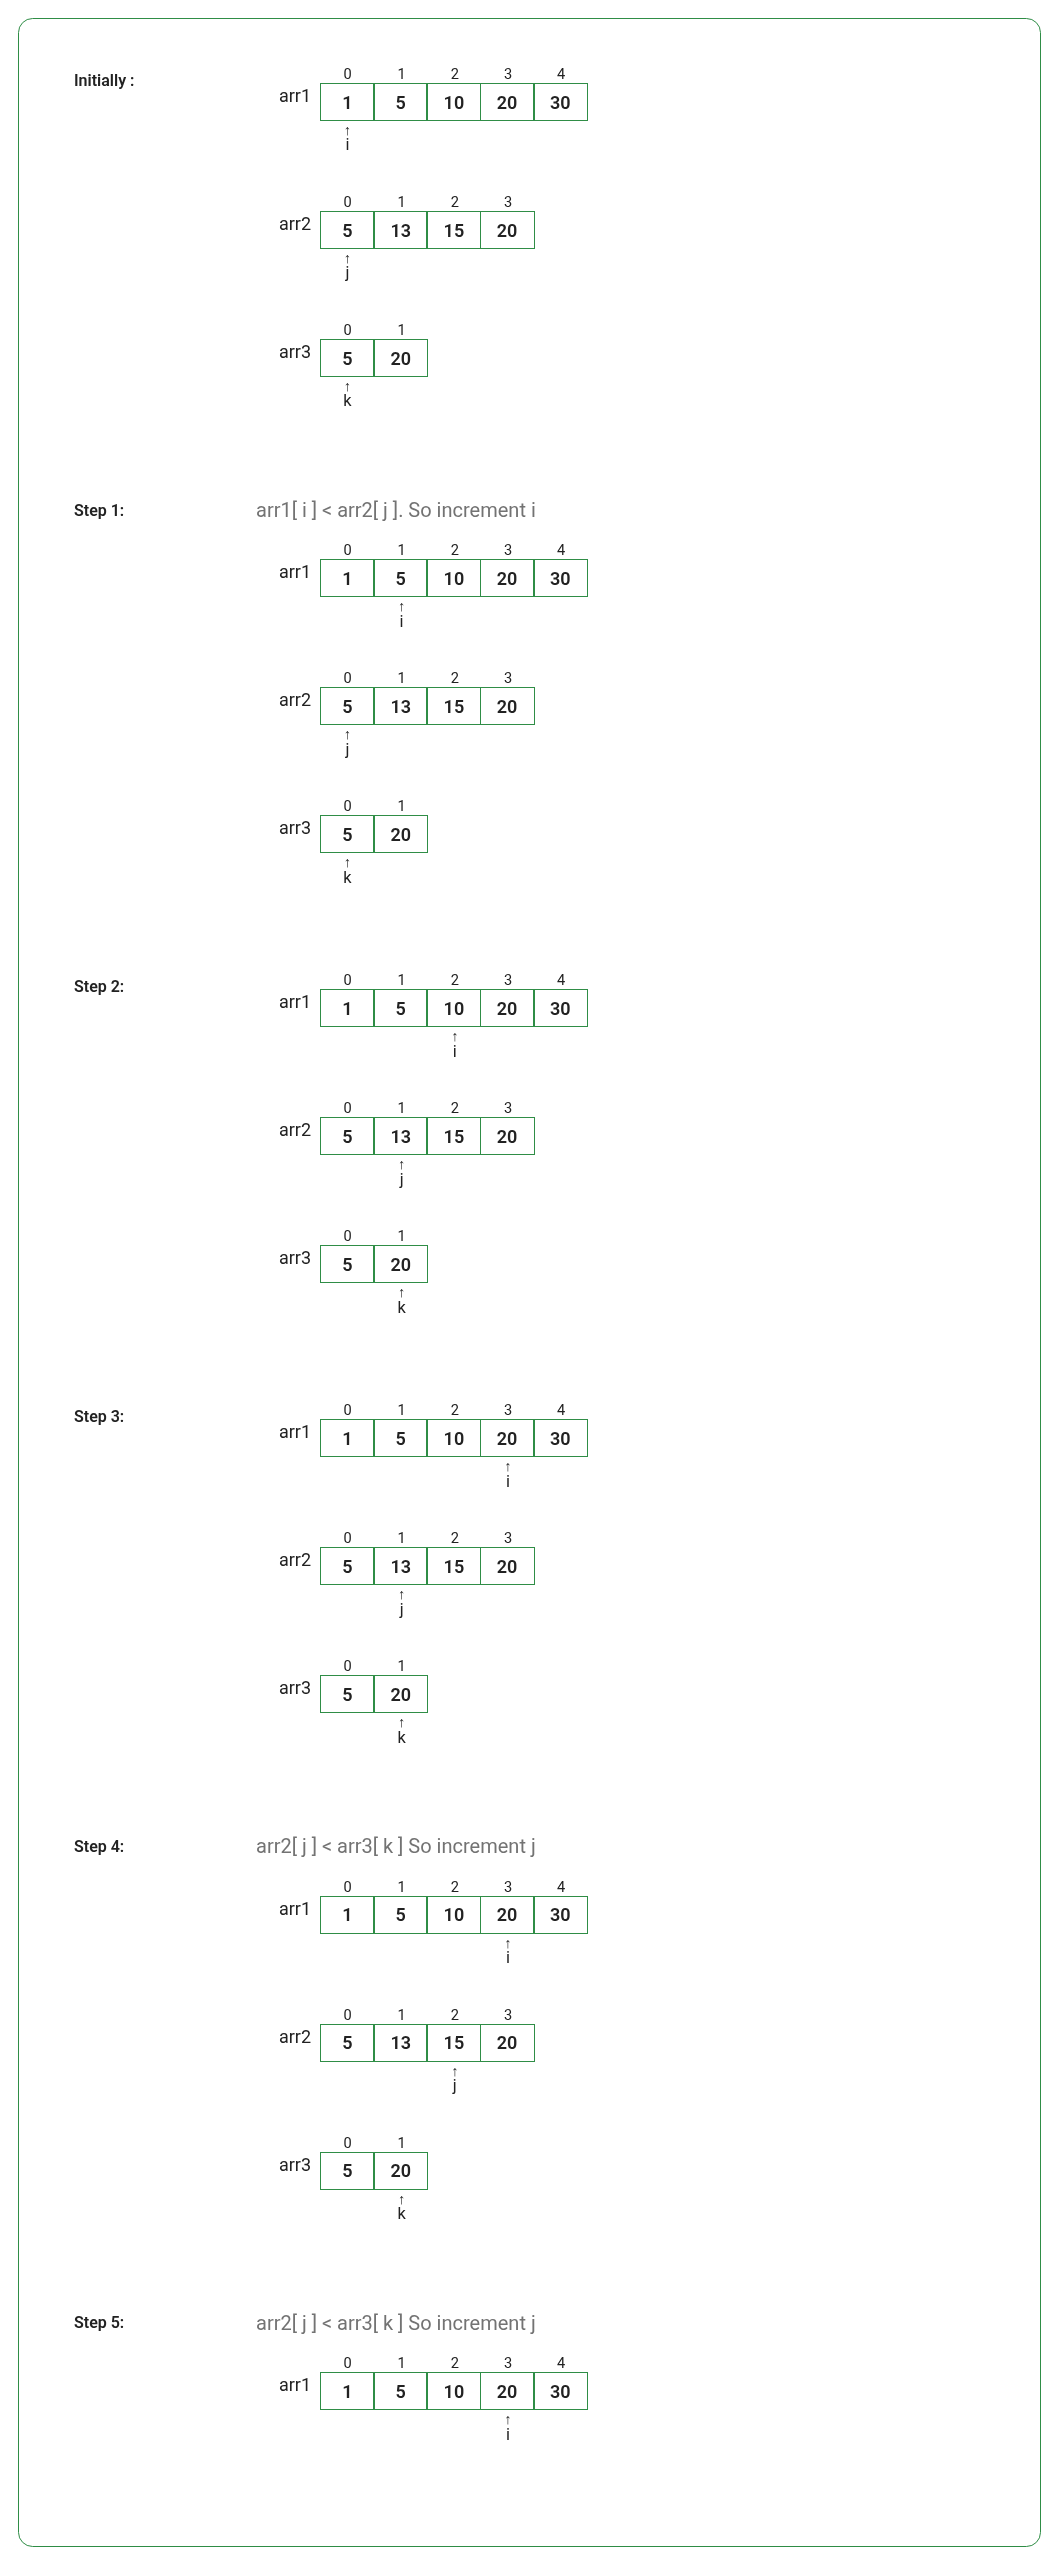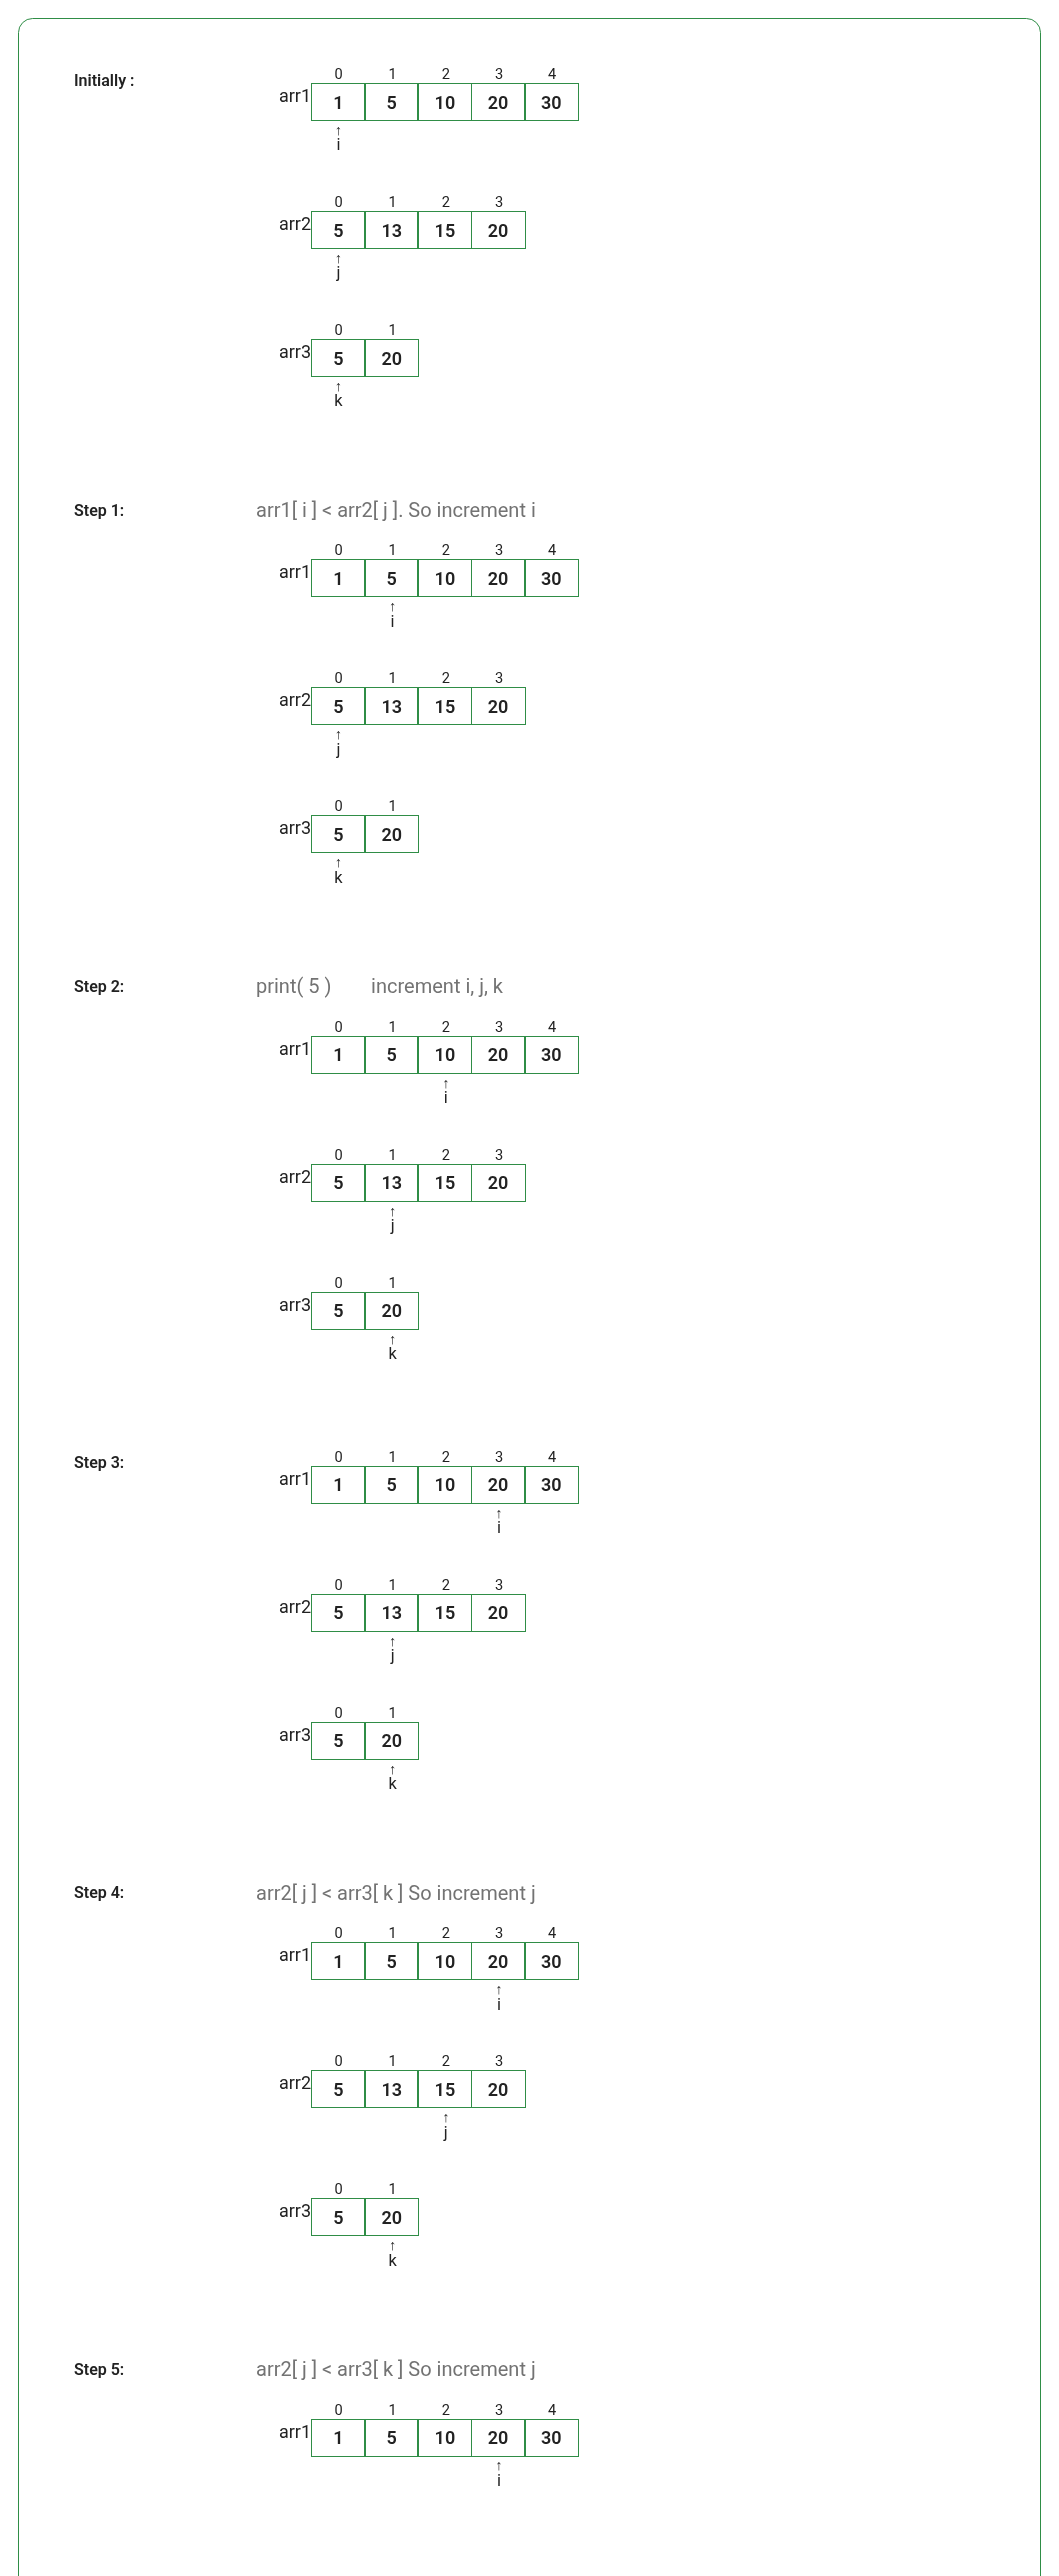--- a/index.html
+++ b/index.html
@@ -40,20 +40,21 @@
     display:flex;
     align-items:flex-start;
     margin-bottom: 36px;
   }
   .arr-label {
     font-size:18px;
     color:#222;
     width: 55px;
     padding-top: 20px;
     text-align:right;
+    margin-right:9px;
   }
   .cells { display:flex; }
   .cell-wrap { display:flex; flex-direction:column; align-items:center; }
   .idx {
     font-size: 14.6px;
     color:#222;
     height:18px;
     line-height:18px;
   }
   .cell {
@@ -251,21 +252,20 @@
                 <div class="cell">20</div>
                 <div class="ptr"></div>
               </div>
             </div>
           </div>
         </div>
       </div>
       <div class="step-block">
         <div class="step-title">Step 2:</div>
         <div class="step-body">
-          <div class="caption">print( 5 )&nbsp;&nbsp;&nbsp;&nbsp;&nbsp;&nbsp;&nbsp;&nbsp;increment i, j, k</div>
           <div class="arr-row">
             <div class="arr-label">arr1</div>
             <div class="cells">
               <div class="cell-wrap">
                 <div class="idx">0</div>
                 <div class="cell">1</div>
                 <div class="ptr"></div>
               </div>
               <div class="cell-wrap">
                 <div class="idx">1</div>

